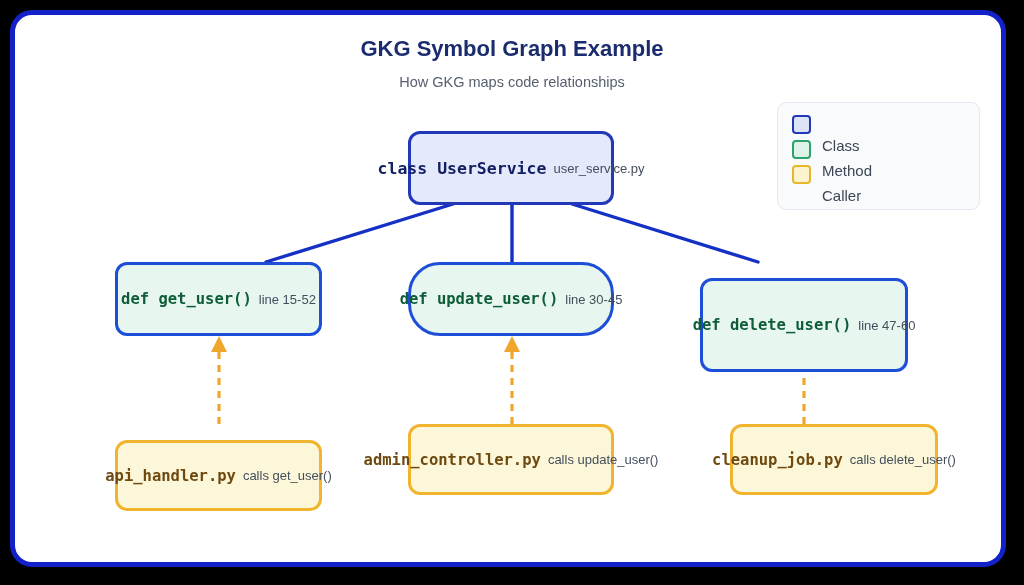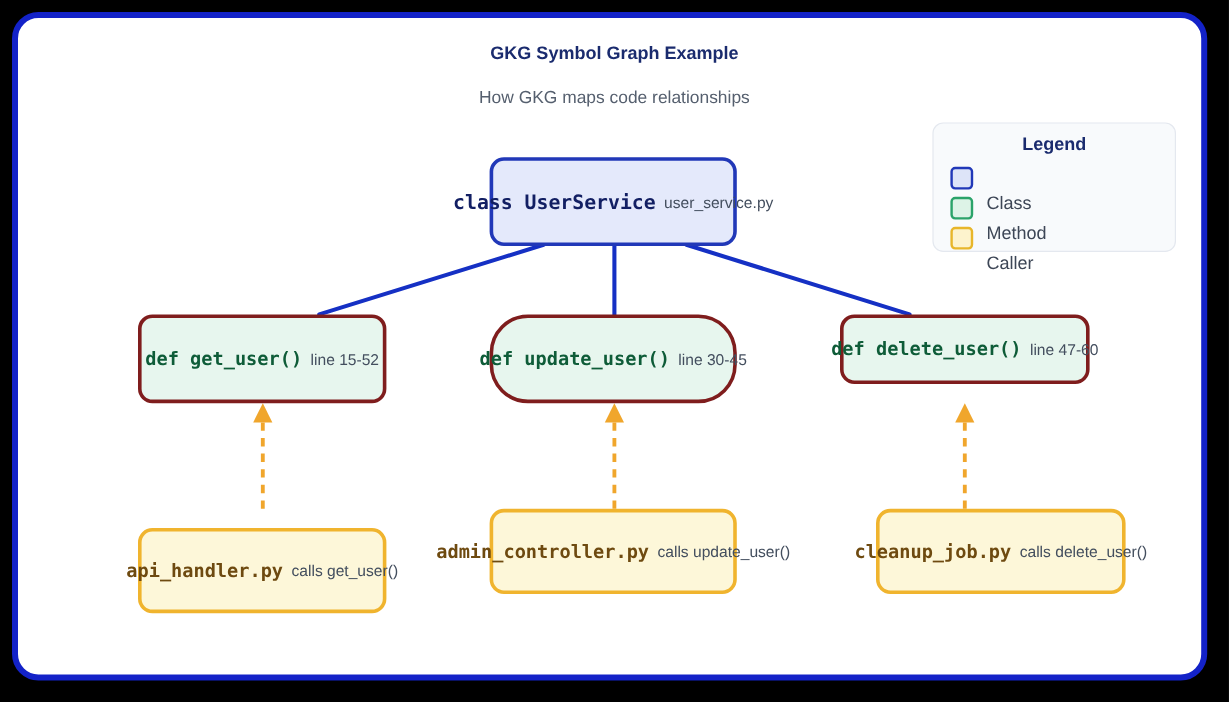--- a/index.html
+++ b/index.html
@@ -18,21 +18,21 @@
     width: 996px; height: 557px;
     background: #ffffff;
     border: 5px solid #1322c8;
     border-radius: 22px;
     box-sizing: border-box;
   }
   .page-title {
     position: absolute;
     left: 0; top: 36px; width: 1024px;
     text-align: center;
-    font-size: 15px;
+    font-size: 22px;
     font-weight: bold;
     color: #1a2b6e;
   }
   .page-subtitle {
     position: absolute;
     left: 0; top: 74px; width: 1024px;
     text-align: center;
     font-size: 14.5px;
     color: #555f6e;
   }
@@ -57,21 +57,21 @@
     color: #434e5e;
     white-space: nowrap;
   }
   .node-class {
     background: #e4e9fb;
     border: 3px solid #2138b8;
   }
   .node-class .node-title { color: #121f63; font-size: 16.5px; }
   .node-method {
     background: #e7f6ee;
-    border: 3px solid #7f1d1d;
+    border: 3px solid #1d4ed8;
     text-align: right;
   }
   .node-method .node-title { color: #0e5c38; }
   .node-caller {
     background: #fdf7d9;
     border: 3px solid #f0b42e;
   }
   .node-caller .node-title { color: #6e4a10; }
 
   .legend {
@@ -150,42 +150,41 @@
 <div class="node node-method" style="left:115px; top:262px; width:207px; height:74px;">
   <div class="node-title">def get_user()</div>
   <div class="node-sub">line 15-52</div>
 </div>
 
 <div class="node node-method" style="left:408px; top:262px; width:206px; height:74px;border-radius:32px;">
   <div class="node-title">def update_user()</div>
   <div class="node-sub">line 30-45</div>
 </div>
 
-<div class="node node-method" style="left:700px; top:262px; width:208px; height:58px;">
+<div class="node node-method" style="left:700px; top:278px; width:208px; height:94px;">
   <div class="node-title">def delete_user()</div>
   <div class="node-sub">line 47-60</div>
 </div>
 
 <div class="node node-caller" style="left:115px; top:424px; width:207px; height:71px;margin-top:16px;">
   <div class="node-title">api_handler.py</div>
   <div class="node-sub">calls get_user()</div>
 </div>
 
 <div class="node node-caller" style="left:408px; top:424px; width:206px; height:71px;">
   <div class="node-title">admin_controller.py</div>
   <div class="node-sub">calls update_user()</div>
 </div>
 
 <div class="node node-caller" style="left:700px; top:424px; width:208px; height:71px;margin-left:30px;">
   <div class="node-title">cleanup_job.py</div>
   <div class="node-sub">calls delete_user()</div>
 </div>
 
 <div class="legend">
-  <div class="legend-title">Legend</div>
   <div class="legend-row">
     <span class="legend-swatch swatch-class"></span>
     <span class="legend-label">Class</span>
   </div>
   <div class="legend-row">
     <span class="legend-swatch swatch-method"></span>
     <span class="legend-label">Method</span>
   </div>
   <div class="legend-row">
     <span class="legend-swatch swatch-caller"></span>

